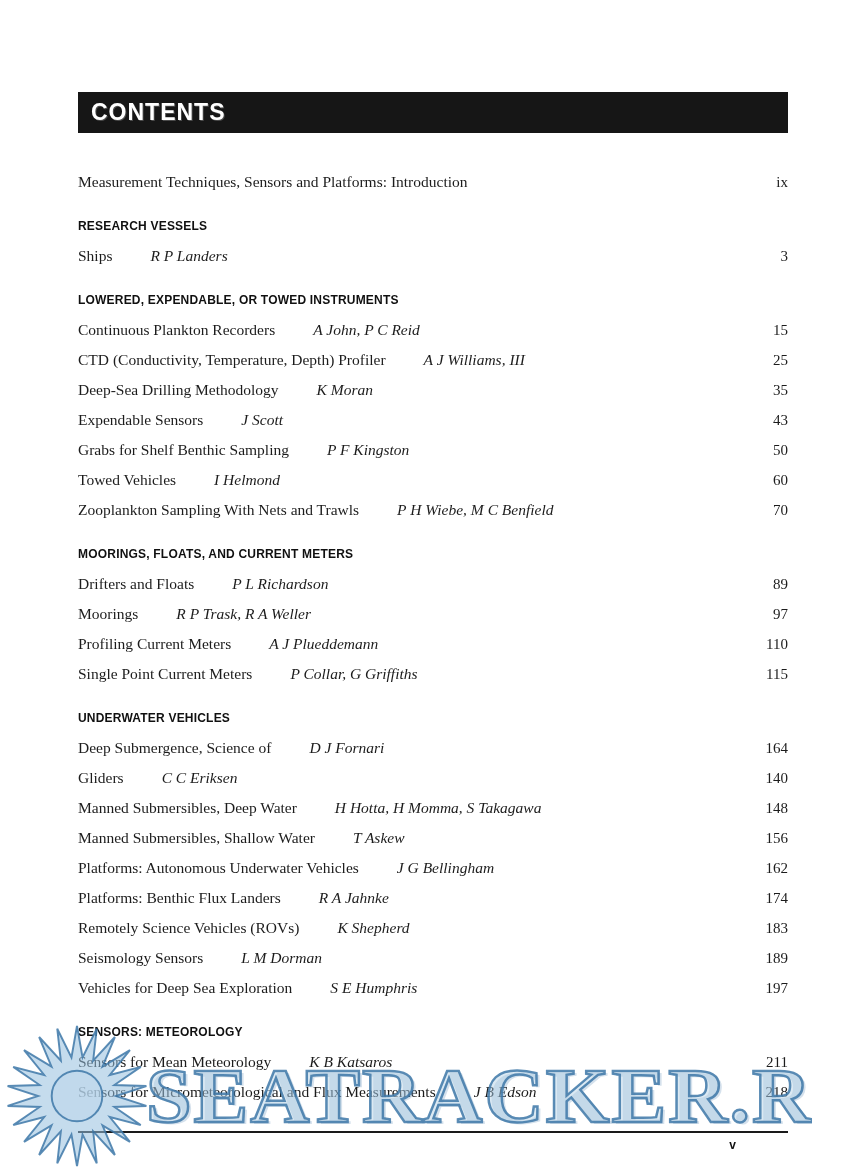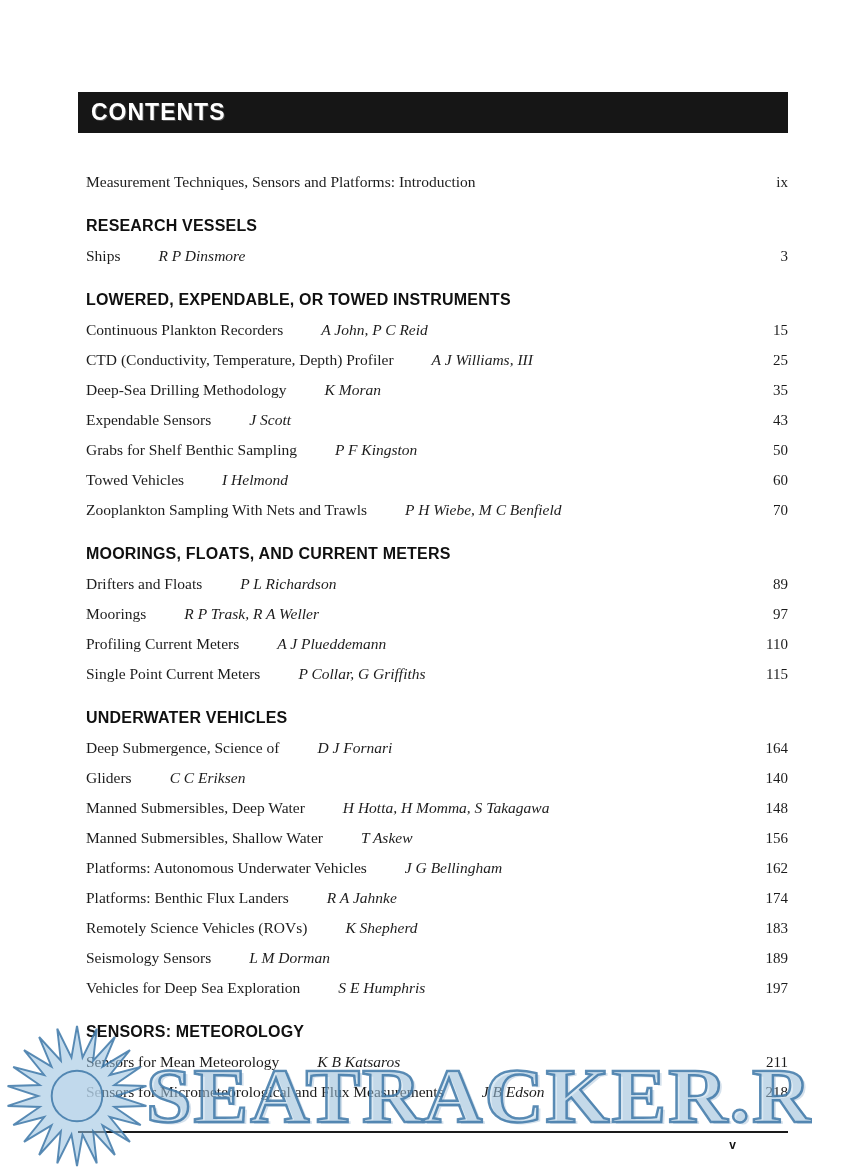--- a/index.html
+++ b/index.html
@@ -26,25 +26,25 @@
   }
   .contents-bar h1{
     margin:0;
     font-family:"Liberation Sans", sans-serif;
     font-weight:bold;
     font-size:23px;
     letter-spacing:1px;
     color:#ffffff;
     text-shadow:1px 1px 0 rgba(120,120,120,0.55);
   }
-  .toc{margin-top:34px;margin-left:8px;}
+  .toc{margin-top:34px;}
   .section-heading{
     font-family:"Liberation Sans", sans-serif;
     font-weight:bold;
-    font-size:16px;
+    font-size:12px;
     color:#101010;
     letter-spacing:0.2px;
     line-height:30px;
     margin-top:14px;
   }
   .entry{
     display:flex;
     align-items:baseline;
     line-height:29px;
     font-size:15.5px;
@@ -105,21 +105,21 @@
       <h1>CONTENTS</h1>
     </header>
 
     <div class="toc" id="toc">
         <div class="entry">
           <span class="left"><span class="title">Measurement Techniques, Sensors and Platforms: Introduction</span></span>
           <span class="pg">ix</span>
         </div>
         <div class="section-heading">RESEARCH VESSELS</div>
         <div class="entry">
-          <span class="left"><span class="title">Ships</span><span class="authors">R P Dinsmore</span></span>
+          <span class="left"><span class="title">Ships</span><span class="authors">R P Landers</span></span>
           <span class="pg">3</span>
         </div>
         <div class="section-heading">LOWERED, EXPENDABLE, OR TOWED INSTRUMENTS</div>
         <div class="entry">
           <span class="left"><span class="title">Continuous Plankton Recorders</span><span class="authors">A John, P C Reid</span></span>
           <span class="pg">15</span>
         </div>
         <div class="entry">
           <span class="left"><span class="title">CTD (Conductivity, Temperature, Depth) Profiler</span><span class="authors">A J Williams, III</span></span>
           <span class="pg">25</span>

